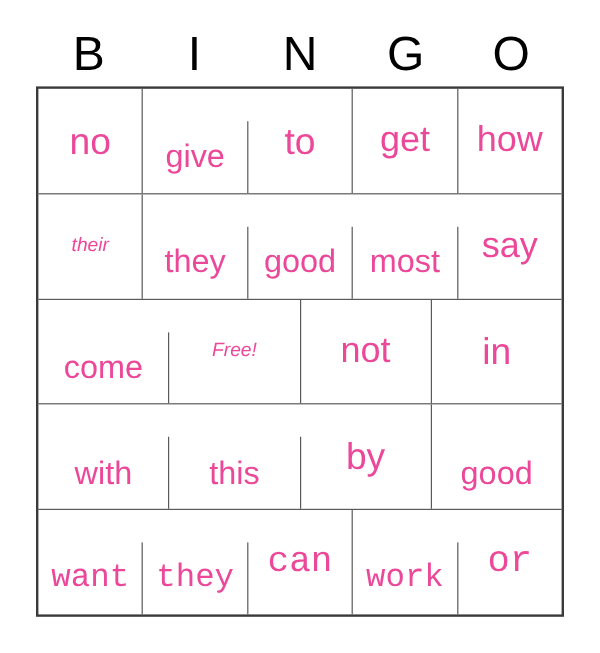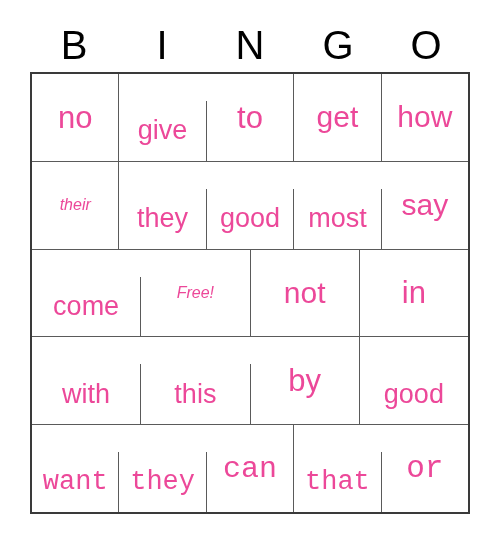--- a/index.html
+++ b/index.html
@@ -131,18 +131,18 @@
       <div class="bingo-cell fit-long">with</div>
       <div class="bingo-cell fit-long">this</div>
       <div class="bingo-cell fit-short">by</div>
       <div class="bingo-cell fit-long">good</div>
     </div>
 
     <div class="bingo-row">
       <div class="bingo-cell fit-long">want</div>
       <div class="bingo-cell fit-long">they</div>
       <div class="bingo-cell fit-medium">can</div>
-      <div class="bingo-cell fit-long">that</div>
+      <div class="bingo-cell fit-long">work</div>
       <div class="bingo-cell fit-short">or</div>
     </div>
 
   </div>
 </div>
 
 </body></html>

